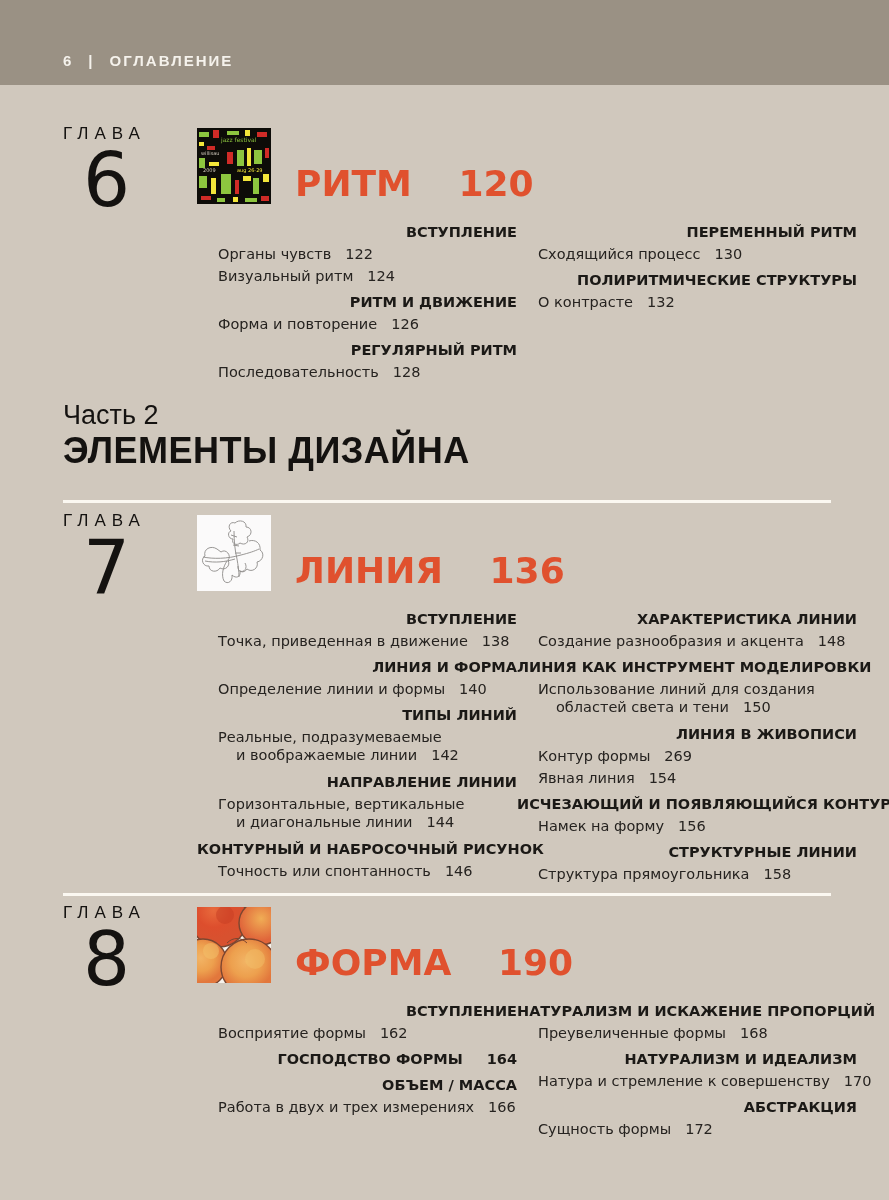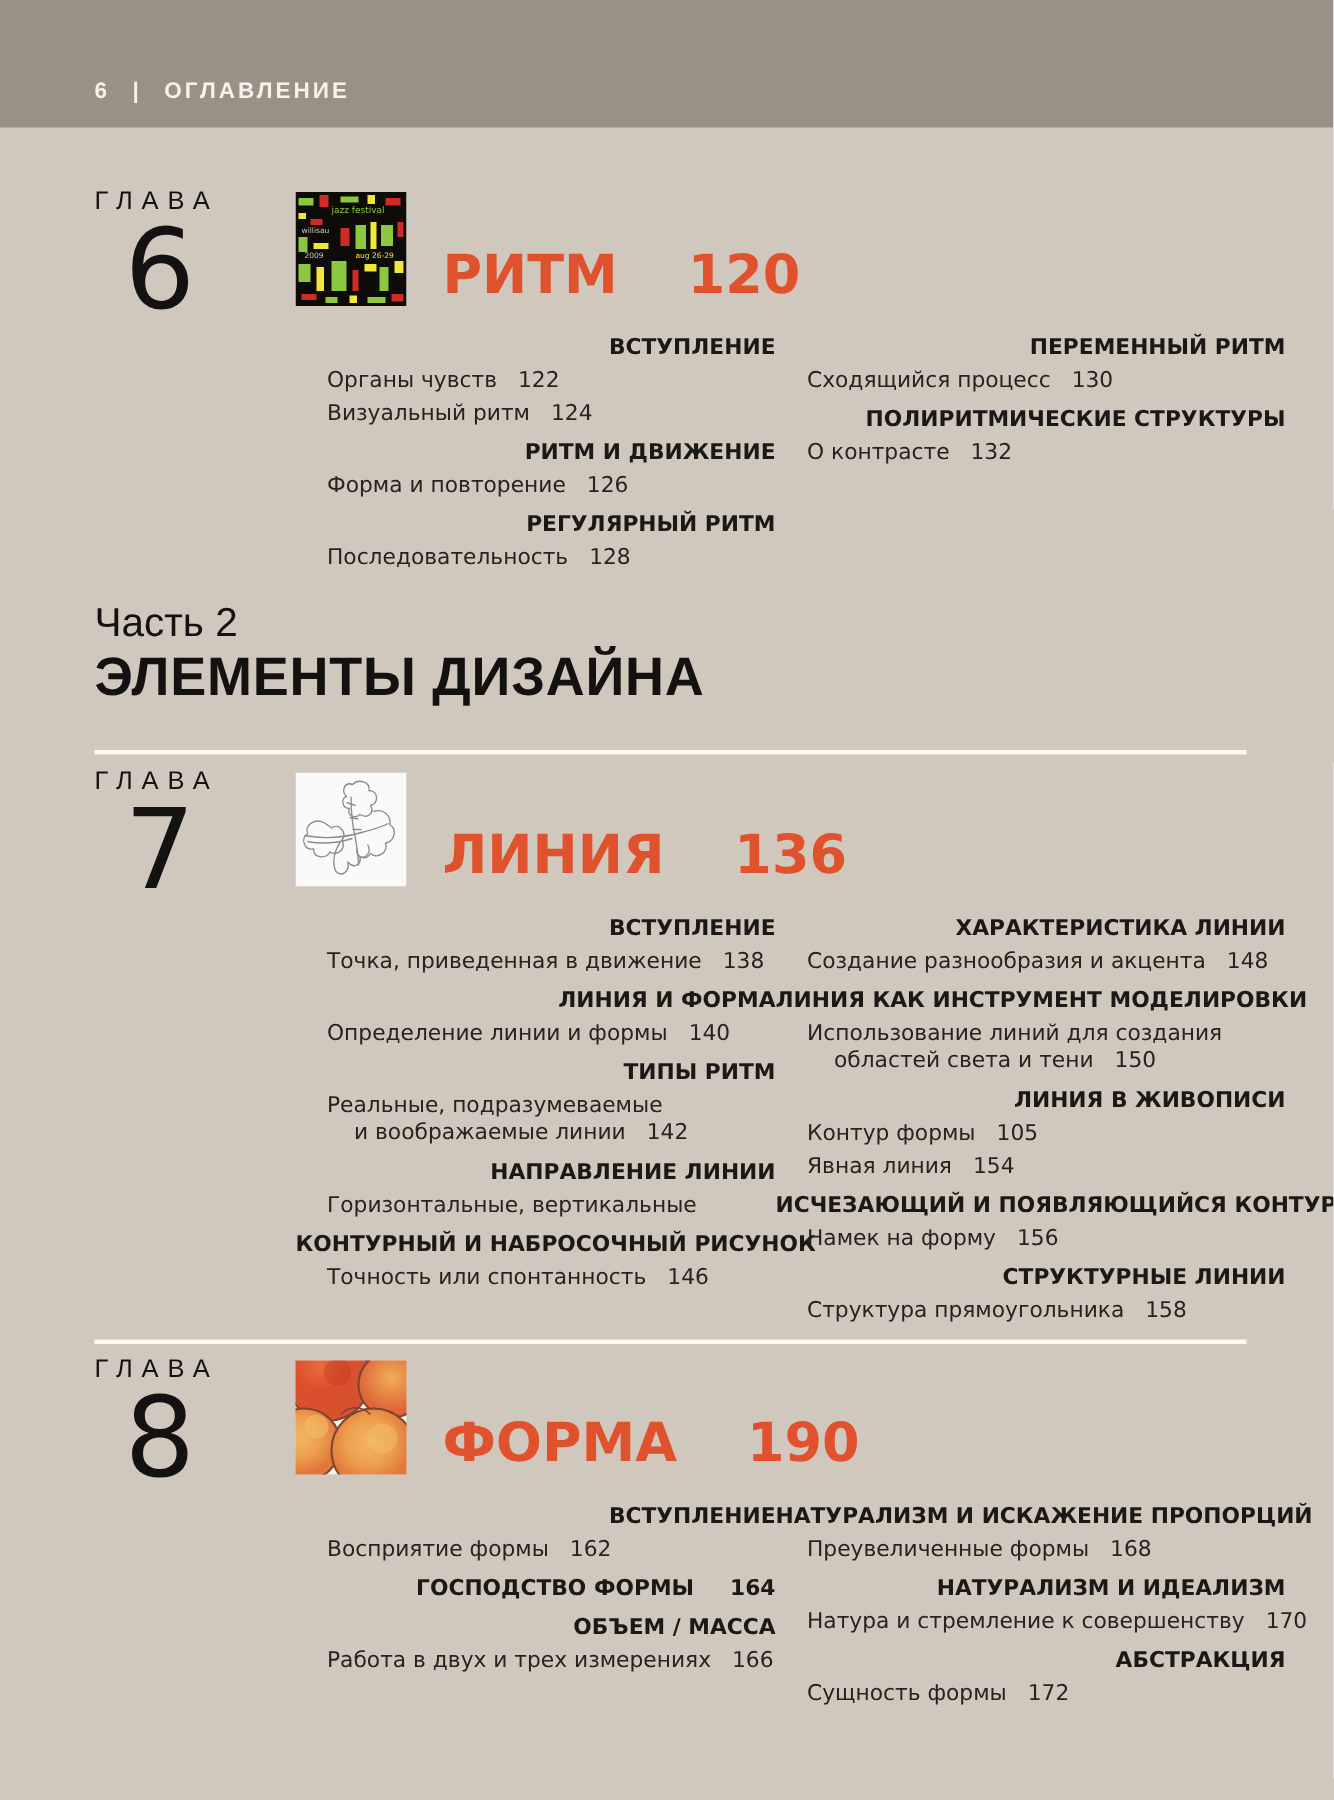--- a/index.html
+++ b/index.html
@@ -192,46 +192,47 @@
       <div class="col">
           <div class="sec">
             <div class="sec-h">ВСТУПЛЕНИЕ</div>
             <div class="line">Точка, приведенная в движение<span class="pgn">138</span></div>
           </div>
           <div class="sec">
             <div class="sec-h">ЛИНИЯ И ФОРМА</div>
             <div class="line">Определение линии и формы<span class="pgn">140</span></div>
           </div>
           <div class="sec">
-            <div class="sec-h">ТИПЫ РИТМ</div>
+            <div class="sec-h">ТИПЫ ЛИНИЙ</div>
             <div class="line">Реальные, подразумеваемые</div>
             <div class="line cont">и воображаемые линии<span class="pgn">142</span></div>
           </div>
           <div class="sec">
             <div class="sec-h">НАПРАВЛЕНИЕ ЛИНИИ</div>
             <div class="line">Горизонтальные, вертикальные</div>
+            <div class="line cont">и диагональные линии<span class="pgn">144</span></div>
           </div>
           <div class="sec">
             <div class="sec-h">КОНТУРНЫЙ И НАБРОСОЧНЫЙ РИСУНОК</div>
             <div class="line">Точность или спонтанность<span class="pgn">146</span></div>
           </div>
         </div>
       <div class="col">
           <div class="sec">
             <div class="sec-h">ХАРАКТЕРИСТИКА ЛИНИИ</div>
             <div class="line">Создание разнообразия и акцента<span class="pgn">148</span></div>
           </div>
           <div class="sec">
             <div class="sec-h">ЛИНИЯ КАК ИНСТРУМЕНТ МОДЕЛИРОВКИ</div>
             <div class="line">Использование линий для создания</div>
             <div class="line cont">областей света и тени<span class="pgn">150</span></div>
           </div>
           <div class="sec">
             <div class="sec-h">ЛИНИЯ В ЖИВОПИСИ</div>
-            <div class="line">Контур формы<span class="pgn">105</span></div>
+            <div class="line">Контур формы<span class="pgn">269</span></div>
             <div class="line">Явная линия<span class="pgn">154</span></div>
           </div>
           <div class="sec">
             <div class="sec-h">ИСЧЕЗАЮЩИЙ И ПОЯВЛЯЮЩИЙСЯ КОНТУР</div>
             <div class="line">Намек на форму<span class="pgn">156</span></div>
           </div>
           <div class="sec">
             <div class="sec-h">СТРУКТУРНЫЕ ЛИНИИ</div>
             <div class="line">Структура прямоугольника<span class="pgn">158</span></div>
           </div>

